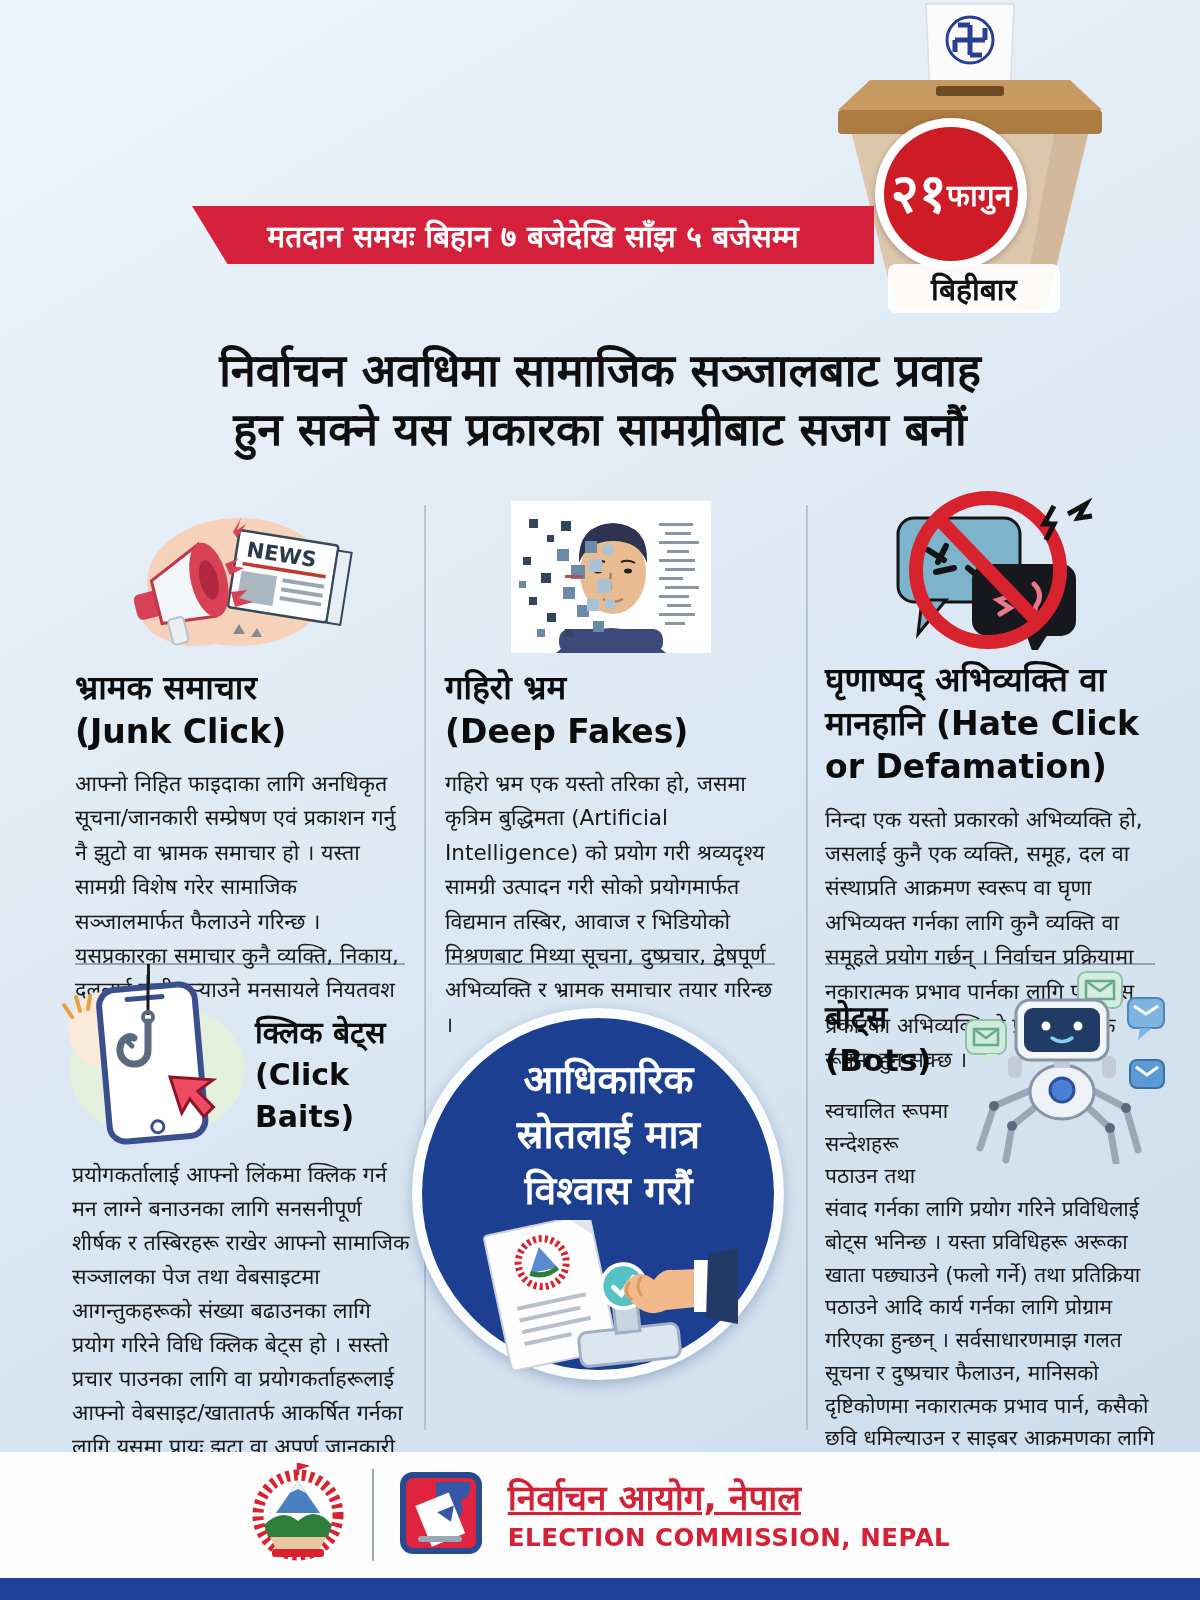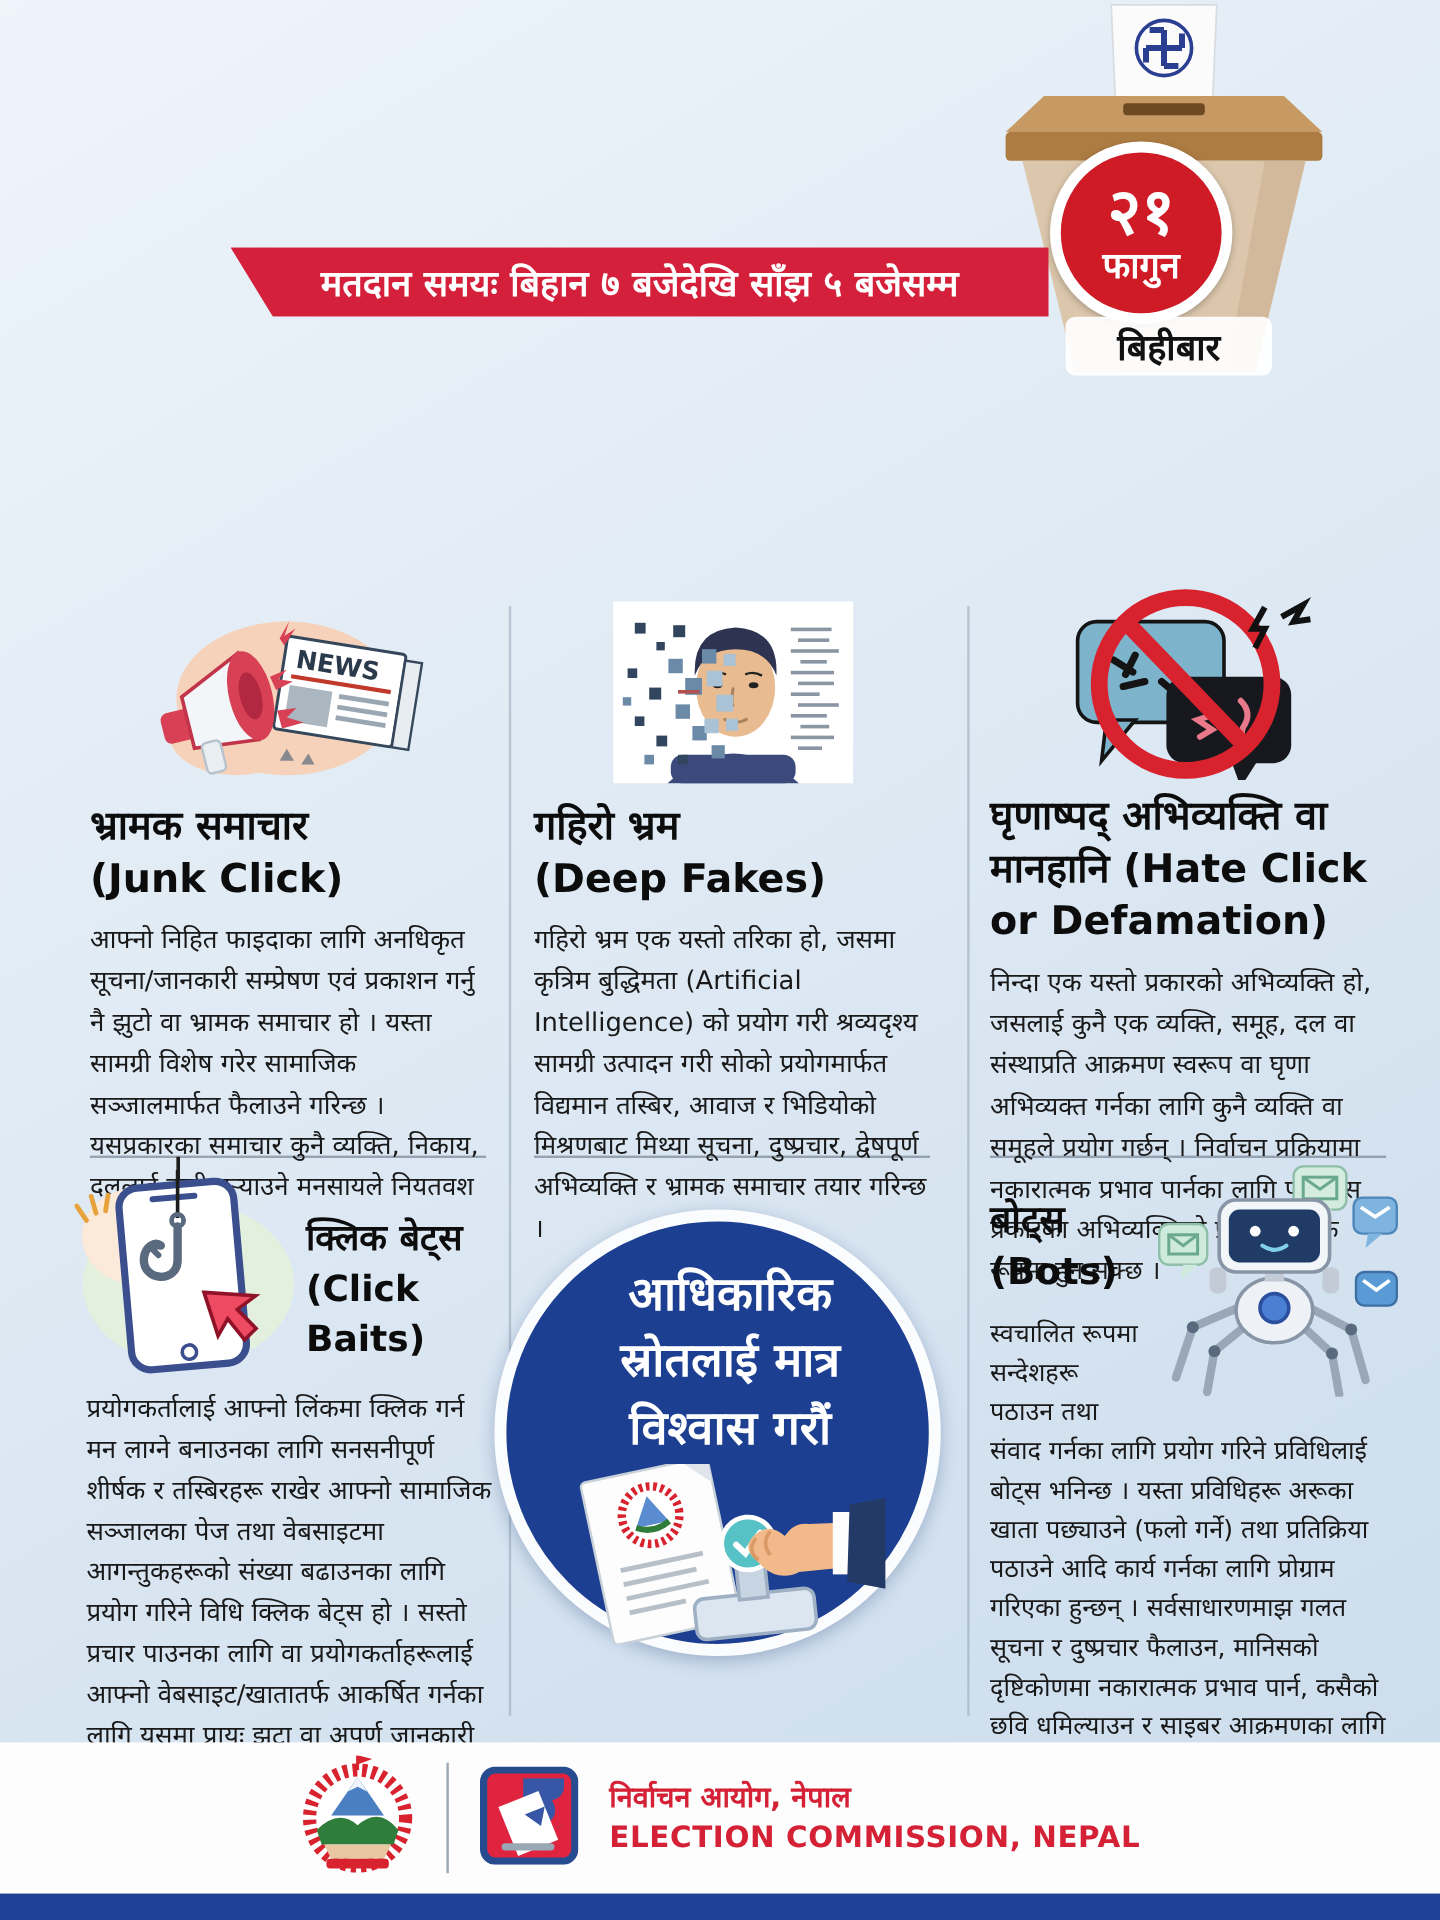--- a/index.html
+++ b/index.html
@@ -11,21 +11,21 @@
     clip-path:polygon(0 0,100% 0,100% 100%,4.6% 100%);display:flex;align-items:center;justify-content:center;}
   .banner-blue span{color:#fff;font-size:47px;font-weight:bold;letter-spacing:1px;}
   .banner-red{position:absolute;left:192px;top:206px;width:682px;height:58px;background:#d5203b;
     clip-path:polygon(0 0,100% 0,100% 100%,5.2% 100%);display:flex;align-items:center;justify-content:center;}
   .banner-red span{color:#fff;font-size:30px;font-weight:bold;}
   
   .ballot-wrap{position:absolute;left:818px;top:2px;width:312px;height:315px;}
   .date-circle{position:absolute;left:57px;top:116px;width:152px;height:152px;border-radius:50%;
     background:#fff;display:flex;align-items:center;justify-content:center;box-shadow:0 2px 6px rgba(0,0,0,.25);}
   .date-inner{width:134px;height:134px;border-radius:50%;background:#cf1b26;color:#fff;
-    display:flex;flex-direction:column;align-items:center;justify-content:center;line-height:1;}
+    display:flex;flex-direction:row;align-items:center;justify-content:center;line-height:1;}
   .date-day{font-size:54px;font-weight:bold;}
   .date-month{font-size:30px;font-weight:bold;margin-top:4px;}
   .date-weekday{position:absolute;left:70px;top:262px;width:140px;background:rgba(255,255,255,.92);
     border-radius:8px;text-align:center;font-size:30px;font-weight:bold;color:#111;padding:4px 16px;}
   
   .main-heading{position:absolute;left:90px;top:342px;width:1020px;text-align:center;
     color:#0f0f0f;font-weight:bold;font-size:45px;line-height:1.3;}
   
   .vdiv{position:absolute;top:505px;height:925px;width:2px;background:rgba(150,165,182,.55);}
   .vdiv.v1{left:424px;} .vdiv.v2{left:806px;}
@@ -49,21 +49,21 @@
   
   .bots{position:absolute;left:825px;top:968px;width:340px;}
   .bots-icon{float:right;width:205px;height:196px;margin-left:6px;}
   .bots-title{font-size:31px;font-weight:bold;line-height:1.4;color:#0c0c0c;margin:28px 0 12px 0;}
   .bots-body{font-size:21px;line-height:1.56;color:#191919;}
   
   .footer{position:absolute;left:0;top:1452px;width:1200px;height:126px;background:#fdfdfd;
     display:flex;align-items:center;justify-content:center;gap:26px;}
   .foot-div{width:2px;height:92px;background:#9aa7b5;}
   .org-names{display:flex;flex-direction:column;justify-content:center;}
-  .org-np{color:#d42136;font-size:24px;font-weight:bold;line-height:1.15;}
+  .org-np{color:#d42136;font-size:35px;font-weight:bold;line-height:1.15;text-decoration:underline;}
   .org-en{color:#d42136;font-size:24.5px;font-weight:bold;letter-spacing:.5px;margin-top:4px;}
   .bottom-bar{position:absolute;left:0;top:1578px;width:1200px;height:22px;background:#1e4298;}
 </style>
 </head>
 <body>
 
 <div class="poster">
 
   <div class="ballot-wrap">
     <svg width="312" height="315" viewBox="0 0 312 315">
@@ -89,20 +89,24 @@
         <div class="date-month">फागुन</div>
       </div>
     </div>
     <div class="date-weekday">बिहीबार</div>
   </div>
 
   <div class="banner-red">
     <span>मतदान समयः बिहान ७ बजेदेखि साँझ ५ बजेसम्म</span>
   </div>
 
+  <div class="main-heading">
+    <div>निर्वाचन अवधिमा सामाजिक सञ्जालबाट प्रवाह</div>
+    <div>हुन सक्ने यस प्रकारका सामग्रीबाट सजग बनौं</div>
+  </div>
 
   <div class="vdiv v1"></div>
   <div class="vdiv v2"></div>
   <div class="hsep h1"></div>
   <div class="hsep h2"></div>
   <div class="hsep h3"></div>
 
   <div class="col" style="left:75px;top:498px;">
     <div class="icon-box">
       <svg width="240" height="150" viewBox="0 0 240 150">

